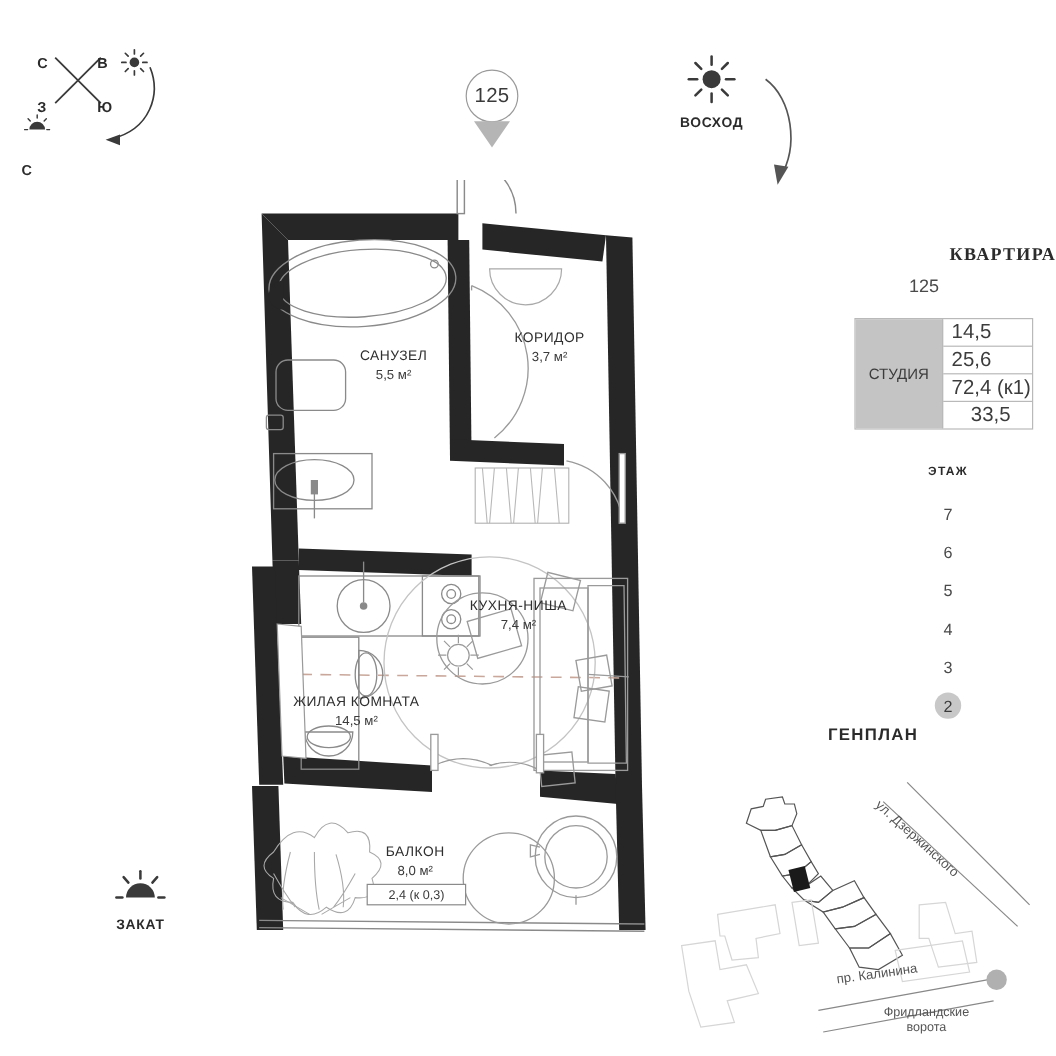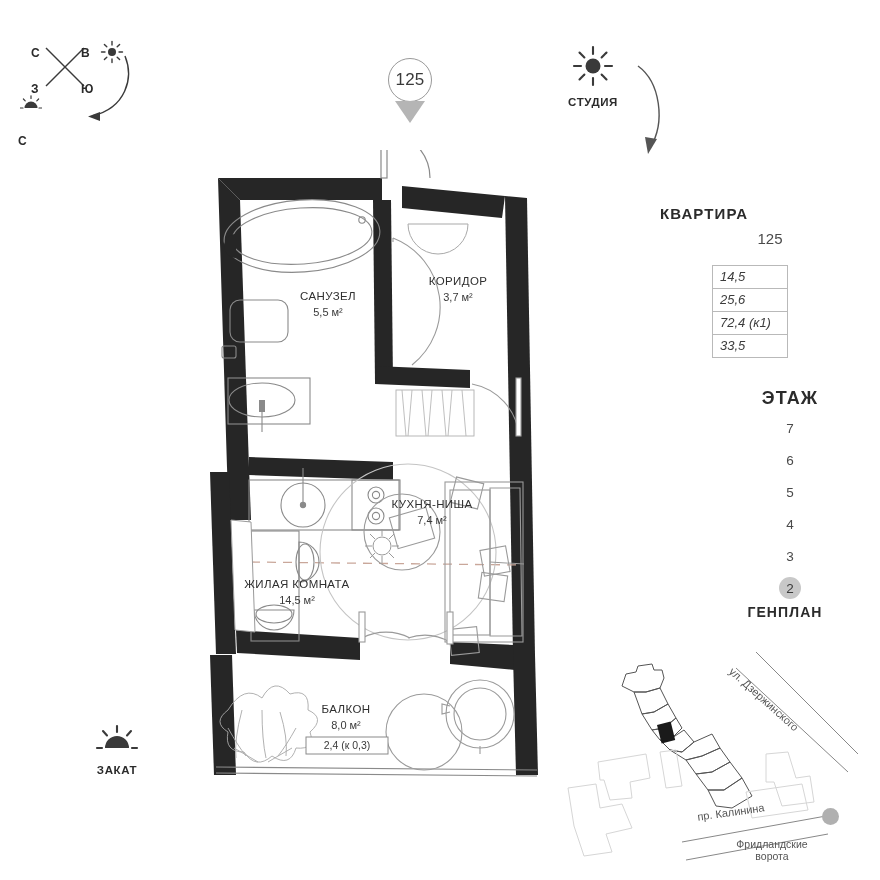--- a/index.html
+++ b/index.html
@@ -59,22 +59,22 @@
     border-left: 15px solid transparent;
     border-right: 15px solid transparent;
     border-top: 22px solid #b5b5b5;
   }
 
   
   #plan { left: 150px; top: 150px; }
 
   
   #apt-title {
-    left: 660px; top: 205px; width: 220px; text-align: left;
-    font-size: 15px; font-weight: bold; letter-spacing: 1.1px;
+    left: 660px; top: 205px; width: 220px; text-align: right;
+    font-size: 15px; font-weight: bold; letter-spacing: 1.1px; font-family: Liberation Serif, serif;
   }
   #apt-number {
     left: 660px; top: 230px; width: 220px; text-align: center;
     font-size: 15px; color: #4a4a4a;
   }
   #apt-table {
     left: 712px; top: 265px;
     border: 1px solid #b9b9b9;
     display: flex;
     background: #fff;
@@ -83,44 +83,43 @@
     background: #c4c4c4;
     width: 72px;
     display: flex; align-items: center; justify-content: center;
     font-size: 12.5px; color: #3c3c3c;
     border-right: 1px solid #b9b9b9;
   }
   #apt-table .vals { width: 74px; }
   #apt-table .vals div {
     height: 22px; line-height: 22px;
     padding-left: 7px;
-    font-size: 13px; color: #3c3c3c;
+    font-size: 17px; color: #3c3c3c;
     border-bottom: 1px solid #b9b9b9;
     white-space: nowrap;
-    font-style: italic;
-  }
-  #apt-table .vals div:last-child { border-bottom: none; }
+  }
+  #apt-table .vals div:last-child { border-bottom: none; margin-left: 16px; }
 
   #floor-title {
     left: 700px; top: 388px; width: 180px; text-align: center;
-    font-size: 18px; font-weight: bold; letter-spacing: 1.1px;
+    font-size: 10px; font-weight: bold; letter-spacing: 1.1px;
   }
   #floor-list { left: 700px; top: 412px; width: 180px; }
   #floor-list .fl {
     height: 32px; display: flex; align-items: center; justify-content: center;
     font-size: 13.5px; color: #4a4a4a;
   }
   #floor-list .fl span {
     display: inline-flex; align-items: center; justify-content: center;
     width: 22px; height: 22px; border-radius: 50%;
   }
   #floor-list .fl.active span { background: #c8c8c8; color: #3a3a3a; }
 
   #genplan-title {
-    left: 690px; top: 604px; width: 190px; text-align: center;
+    left: 690px; top: 604px; width: 190px; 
     font-size: 14px; font-weight: bold; letter-spacing: 1.1px;
   }
   #genplan { left: 560px; top: 630px; }
 
   .street-label {
     position: absolute;
     font-size: 11px;
     color: #555;
     white-space: nowrap;
   }
@@ -198,21 +197,21 @@
           <line x1="22" y1="34" x2="22" y2="41"></line>
         <line x1="3" y1="22" x2="10" y2="22"></line>
           <line x1="34" y1="22" x2="41" y2="22"></line>
         <line x1="8.5" y1="8.5" x2="13.4" y2="13.4"></line>
           <line x1="30.6" y1="30.6" x2="35.5" y2="35.5"></line>
         <line x1="35.5" y1="8.5" x2="30.6" y2="13.4"></line>
           <line x1="13.4" y1="30.6" x2="8.5" y2="35.5"></line>
       </g>
     </svg>
   </div>
-  <div class="sun-caption">СТУДИЯ</div>
+  <div class="sun-caption">ВОСХОД</div>
 </div>
 <div class="abs" style="left:630px;top:60px">
   <svg width="80" height="100" viewBox="0 0 80 100">
     <path d="M8 6 C30 22 36 62 20 88" fill="none" stroke="#555" stroke-width="1.4"></path>
     <path d="M27 79 L18 94 L15 77 Z" fill="#555"></path>
   </svg>
 </div>
 
 <div id="sunset" class="sunwrap">
   <div style="text-align:center">
@@ -416,20 +415,21 @@
     <rect x="156" y="587" width="82" height="17" fill="#fff" stroke="#8a8a8a" stroke-width="1"></rect>
     <text x="197" y="599" font-family="Liberation Sans, sans-serif" font-size="10.5" fill="#3a3a3a" text-anchor="middle">2,4 (к 0,3)</text>
   </g>
 </svg>
 </div>
 
 <div id="apt-title" class="abs">КВАРТИРА</div>
 <div id="apt-number" class="abs">125</div>
 
 <div id="apt-table" class="abs">
+  <div class="type-cell">СТУДИЯ</div>
   <div class="vals">
     <div>14,5</div>
     <div>25,6</div>
     <div>72,4 (к1)</div>
     <div>33,5</div>
   </div>
 </div>
 
 <div id="floor-title" class="abs">ЭТАЖ</div>
 <div id="floor-list" class="abs">

